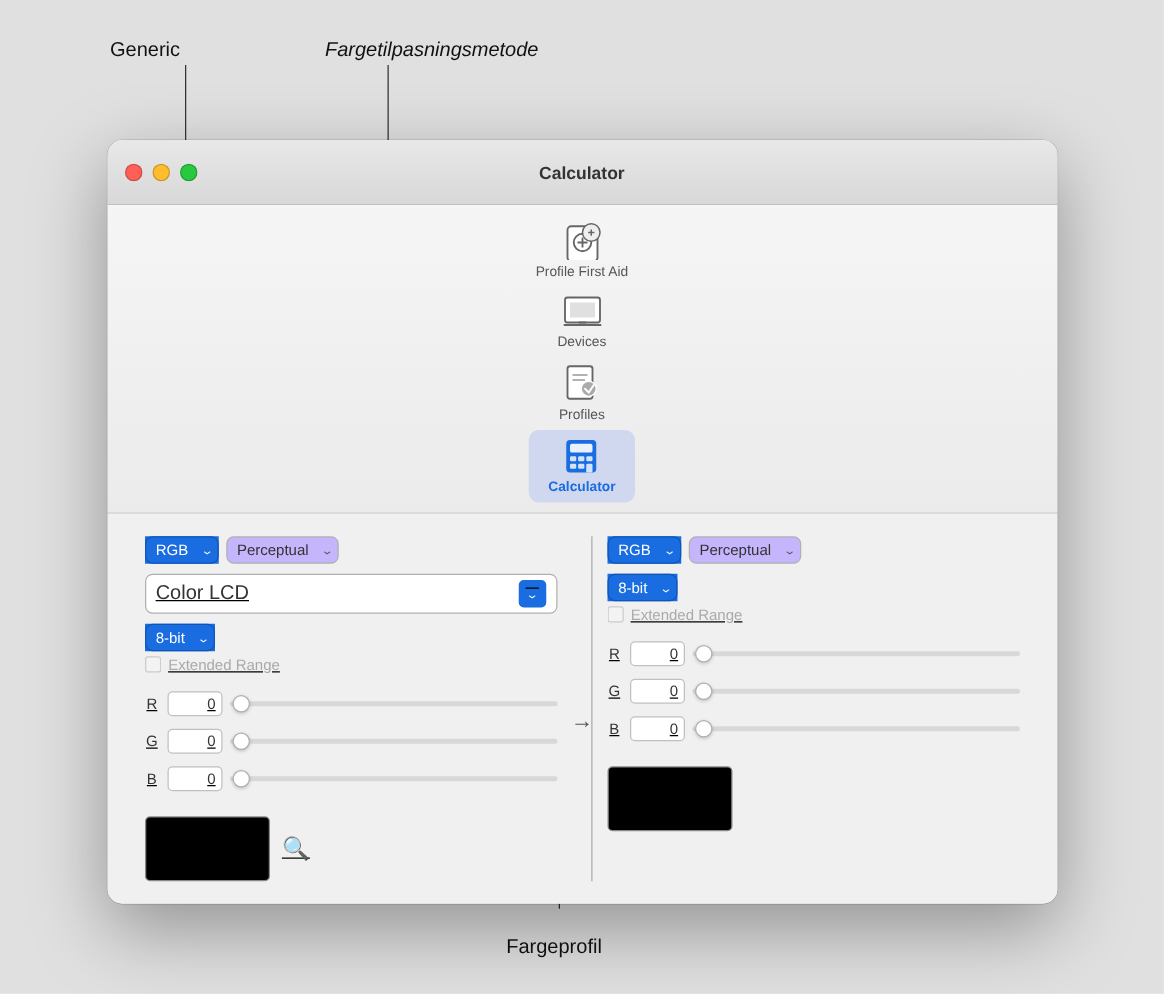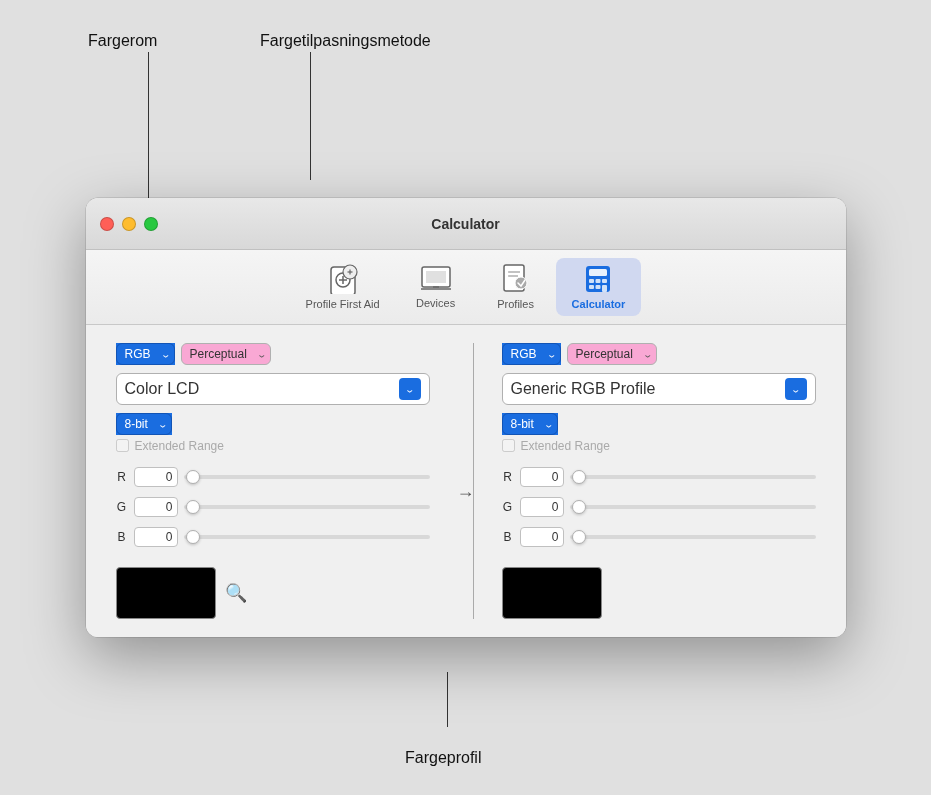--- a/index.html
+++ b/index.html
@@ -69,20 +69,21 @@
 
     
     .toolbar {
       background: linear-gradient(to bottom, #f5f5f5, #ebebeb);
       border-bottom: 1px solid #c8c8c8;
       display: flex;
       align-items: center;
       justify-content: center;
       gap: 0px;
       padding: 8px 0;
+      flex-direction: column;
     }
     .toolbar-item {
       display: flex;
       flex-direction: column;
       align-items: center;
       gap: 4px;
       padding: 6px 16px;
       border-radius: 8px;
       cursor: pointer;
       min-width: 80px;
@@ -102,22 +103,23 @@
     .toolbar-item.active .label { color: #1a6de0; font-weight: 600; }
 
     
     .icon svg { display: block; }
 
     
     .content {
       padding: 18px 20px;
       background: #f0f0f0;
       display: flex;
-      gap: 16px;
-      position: relative;
+      gap: 0;
+      position: relative;
+      text-decoration: underline;
     }
 
     
     .panel {
       flex: 1;
       padding: 0 10px;
       position: relative;
     }
     .panel-divider {
       width: 1px;
@@ -130,21 +132,21 @@
     .row {
       display: flex;
       align-items: center;
       gap: 6px;
       margin-bottom: 8px;
     }
 
     select {
       -webkit-appearance: none;
       appearance: none;
-      background: #f9a8d4;
+      background: #c4b5fd;
       border: 1px solid #b0b0b0;
       border-radius: 6px;
       padding: 3px 22px 3px 8px;
       font-size: 12px;
       color: #333;
       cursor: pointer;
       position: relative;
     }
     .select-wrapper {
       position: relative;
@@ -287,22 +289,22 @@
     }
     .search-icon-btn {
       font-size: 18px;
       color: #666;
       cursor: pointer;
     }
   </style>
 </head>
 <body>
 
-<div class="annotation" style="top: 32px; left: 88px;">Fargerom</div>
-<div class="annotation" style="top: 32px; left: 260px;">Fargetilpasningsmetode</div>
+<div class="annotation" style="top: 32px; left: 88px;">Generic</div>
+<div class="annotation" style="top: 32px; left: 260px; font-style: italic;">Fargetilpasningsmetode</div>
 <div class="annotation" style="bottom: 28px; left: 405px;">Fargeprofil</div>
 
 <div style="position:absolute; top:52px; left:148px; width:1px; height:168px; border-left:1px solid #333;"></div>
 <div style="position:absolute; top:52px; left:310px; width:1px; height:128px; border-left:1px solid #333;"></div>
 <div style="position:absolute; bottom:68px; left:447px; width:1px; height:55px; border-left:1px solid #333;"></div>
 
 <div class="window">
 
   <div class="titlebar">
     <div class="window-controls">
@@ -452,24 +454,20 @@
             <option>RGB</option>
           </select>
         </div>
         <div class="select-wrapper">
           <select>
             <option>Perceptual</option>
           </select>
         </div>
       </div>
 
-      <div class="dropdown-full">
-        <span>Generic RGB Profile</span>
-        <div class="dd-arrow"></div>
-      </div>
 
       <div class="bit-select">
         <div class="select-wrapper select-blue">
           <select>
             <option>8-bit</option>
           </select>
         </div>
       </div>
 
       <div class="checkbox-row">

